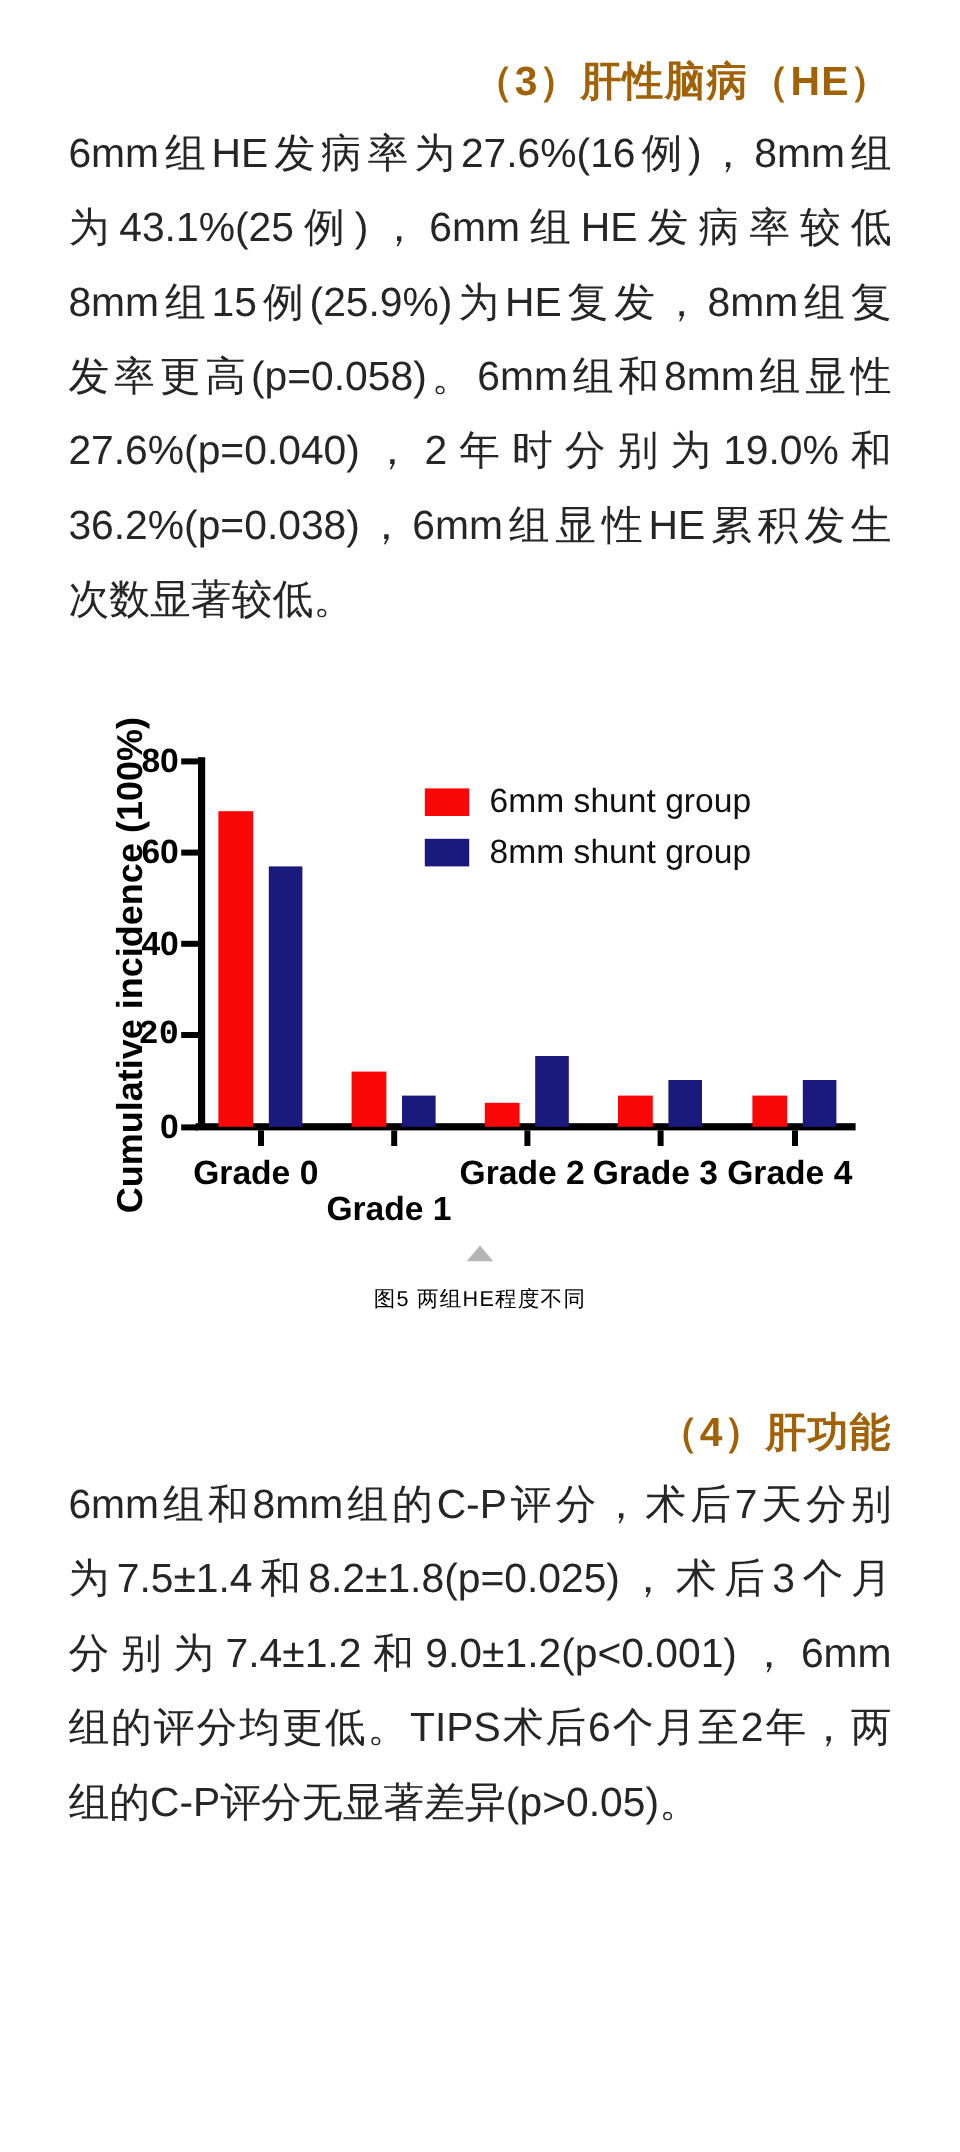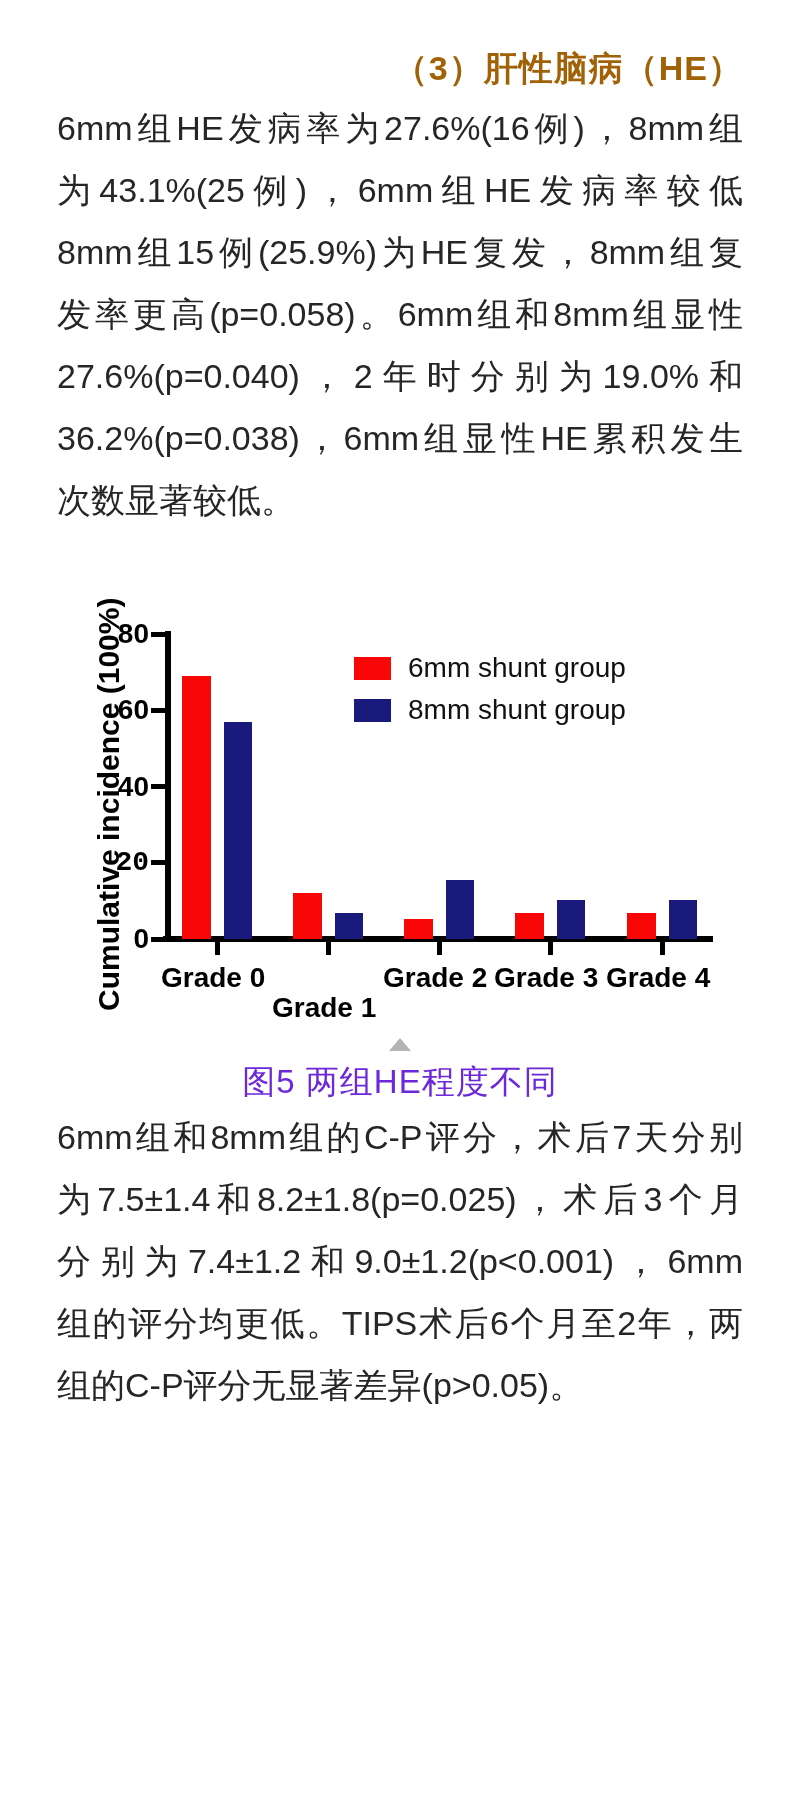--- a/index.html
+++ b/index.html
@@ -89,22 +89,22 @@
   
   .fig-caption-wrap { text-align: center; }
   .triangle {
     width: 0; height: 0; margin: 47px auto 0 auto;
     border-left: 11px solid transparent;
     border-right: 11px solid transparent;
     border-bottom: 13px solid #b5b5b5;
   }
   .fig-caption {
     margin-top: 14px;
-    font-size: 33px; line-height: 34px;
-    color: #6d28d9; letter-spacing: 1px;
+    font-size: 18px; line-height: 34px;
+    color: #000000; letter-spacing: 1px;
   }
 </style>
 </head>
 <body>
 
 <div class="content">
 
   <h2 class="section-heading" id="heading-3">（3）肝性脑病（HE）</h2>
 
   <div class="para">
@@ -160,20 +160,21 @@
       <div class="xcat-label" style="left: 549px;">Grade 4</div>
       <div class="bar" style="left: 570px; top: 292px; width: 29px; height: 26px; background: rgb(249, 6, 6);"></div>
       <div class="bar" style="left: 612px; top: 279px; width: 28px; height: 39px; background: rgb(26, 26, 125);"></div>
     </div>
 
   <div class="fig-caption-wrap">
     <div class="triangle"></div>
     <div class="fig-caption">图5 两组HE程度不同</div>
   </div>
 
+  <h2 class="section-heading" id="heading-4">（4）肝功能</h2>
 
   <div class="para">
     <div class="line">6mm组和8mm组的C-P评分，术后7天分别</div>
     <div class="line">为7.5±1.4和8.2±1.8(p=0.025)，术后3个月</div>
     <div class="line">分别为7.4±1.2和9.0±1.2(p&lt;0.001)，6mm</div>
     <div class="line">组的评分均更低。TIPS术后6个月至2年，两</div>
     <div class="line line-last">组的C-P评分无显著差异(p&gt;0.05)。</div>
   </div>
 
 </div>

